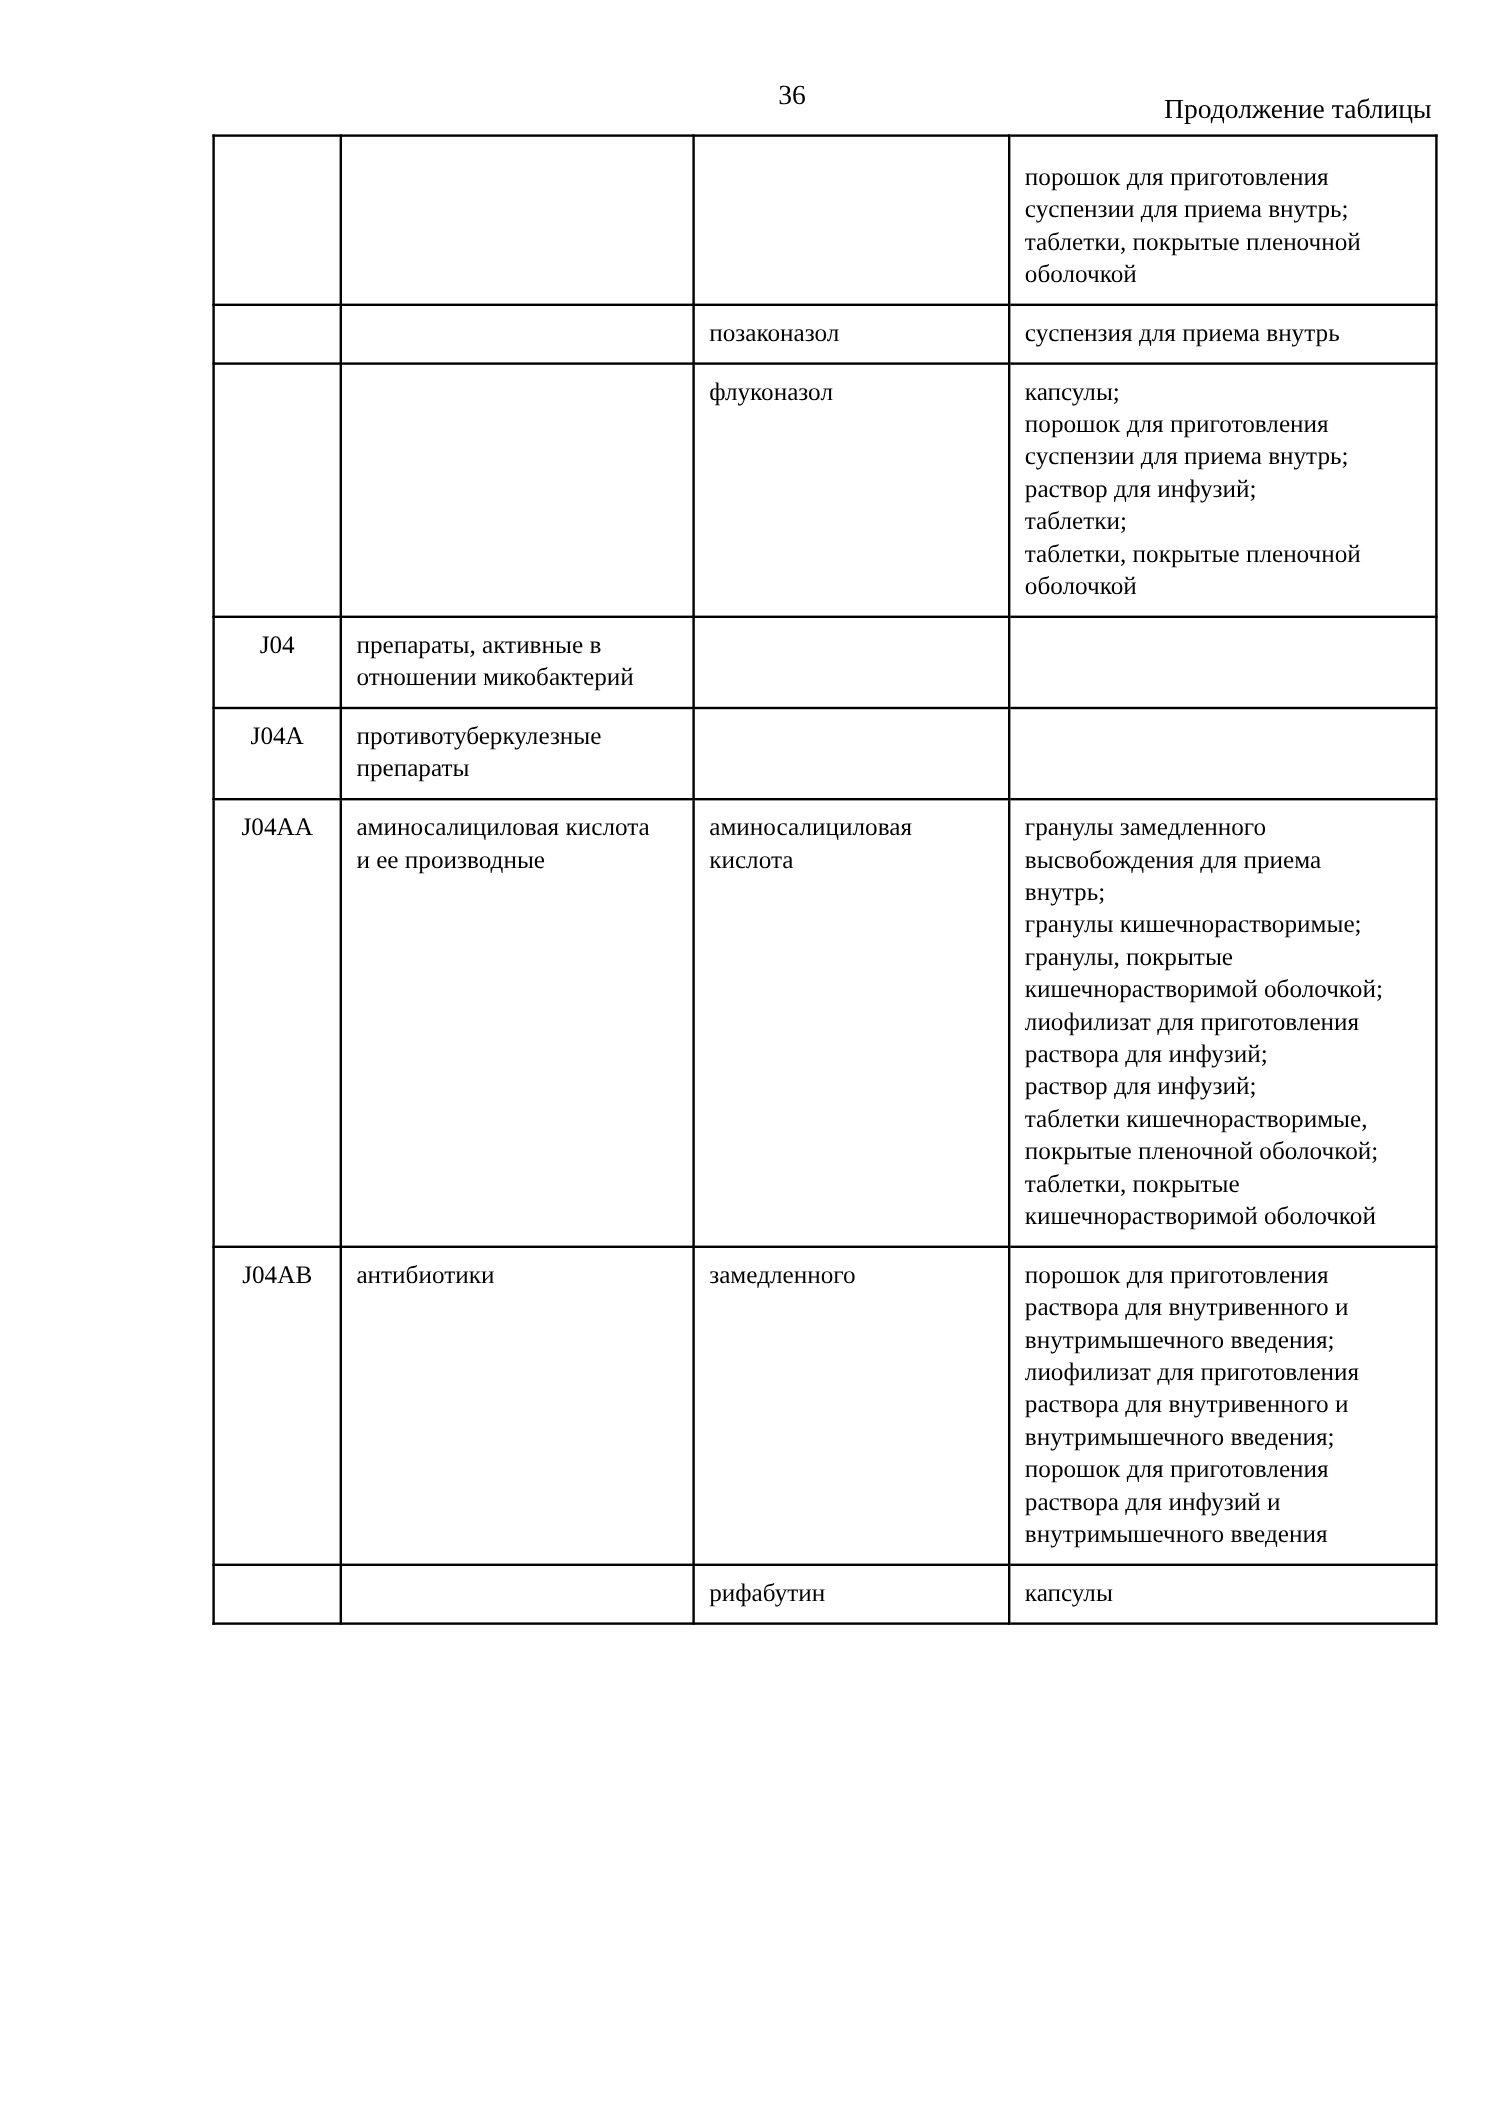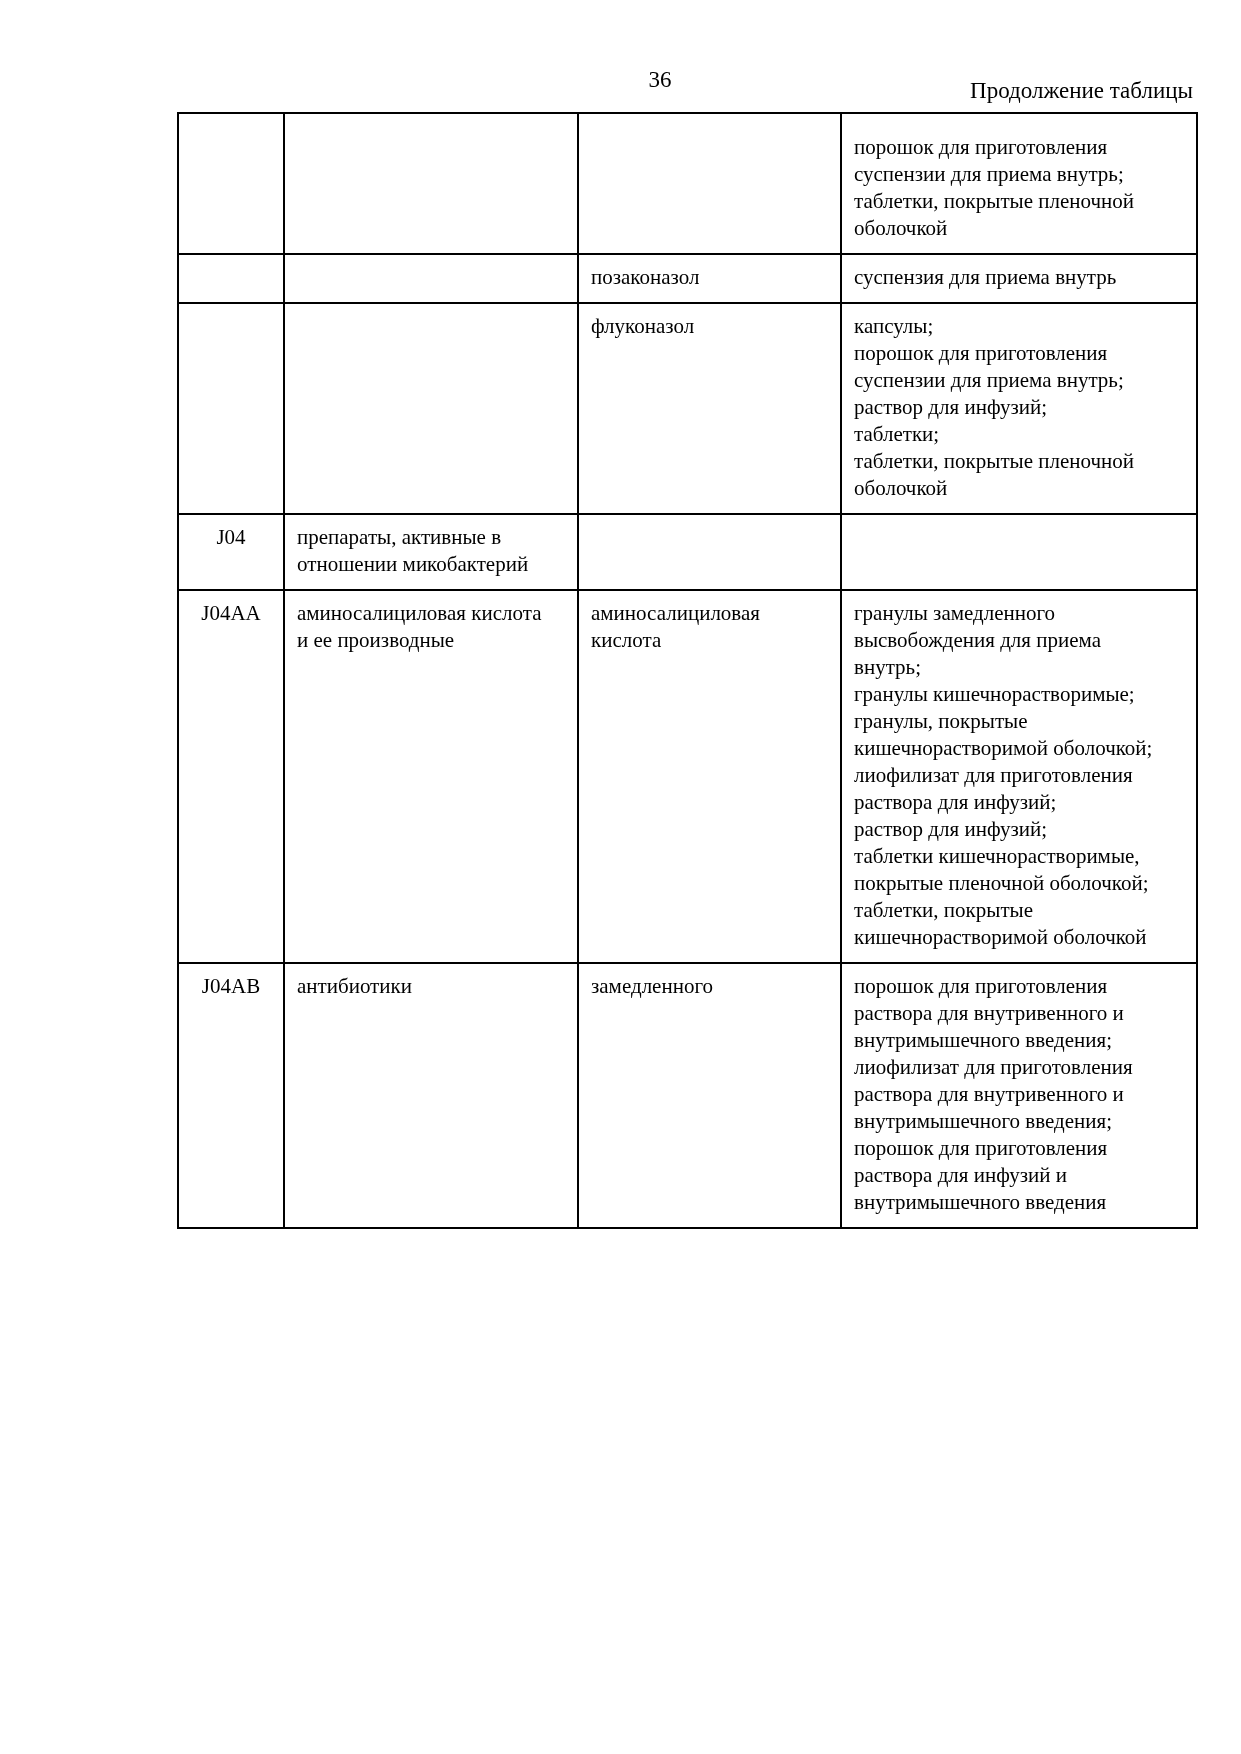--- a/index.html
+++ b/index.html
@@ -102,20 +102,27 @@
 оболочкой</td>
       </tr>
       <tr>
         <td class="code-cell">J04</td>
         <td class="group-cell">препараты, активные в
 отношении микобактерий</td>
         <td class="drug-cell"></td>
         <td class="forms-cell"></td>
       </tr>
       <tr>
+        <td class="code-cell">J04A</td>
+        <td class="group-cell">противотуберкулезные
+препараты</td>
+        <td class="drug-cell"></td>
+        <td class="forms-cell"></td>
+      </tr>
+      <tr>
         <td class="code-cell">J04AA</td>
         <td class="group-cell">аминосалициловая кислота
 и ее производные</td>
         <td class="drug-cell">аминосалициловая
 кислота</td>
         <td class="forms-cell">гранулы замедленного
 высвобождения для приема
 внутрь;
 гранулы кишечнорастворимые;
 гранулы, покрытые
@@ -135,16 +142,22 @@
         <td class="forms-cell">порошок для приготовления
 раствора для внутривенного и
 внутримышечного введения;
 лиофилизат для приготовления
 раствора для внутривенного и
 внутримышечного введения;
 порошок для приготовления
 раствора для инфузий и
 внутримышечного введения</td>
       </tr>
+      <tr>
+        <td class="code-cell"></td>
+        <td class="group-cell"></td>
+        <td class="drug-cell">рифабутин</td>
+        <td class="forms-cell">капсулы</td>
+      </tr>
     </tbody>
   </table>
 
 </div>
 
 </body></html>

